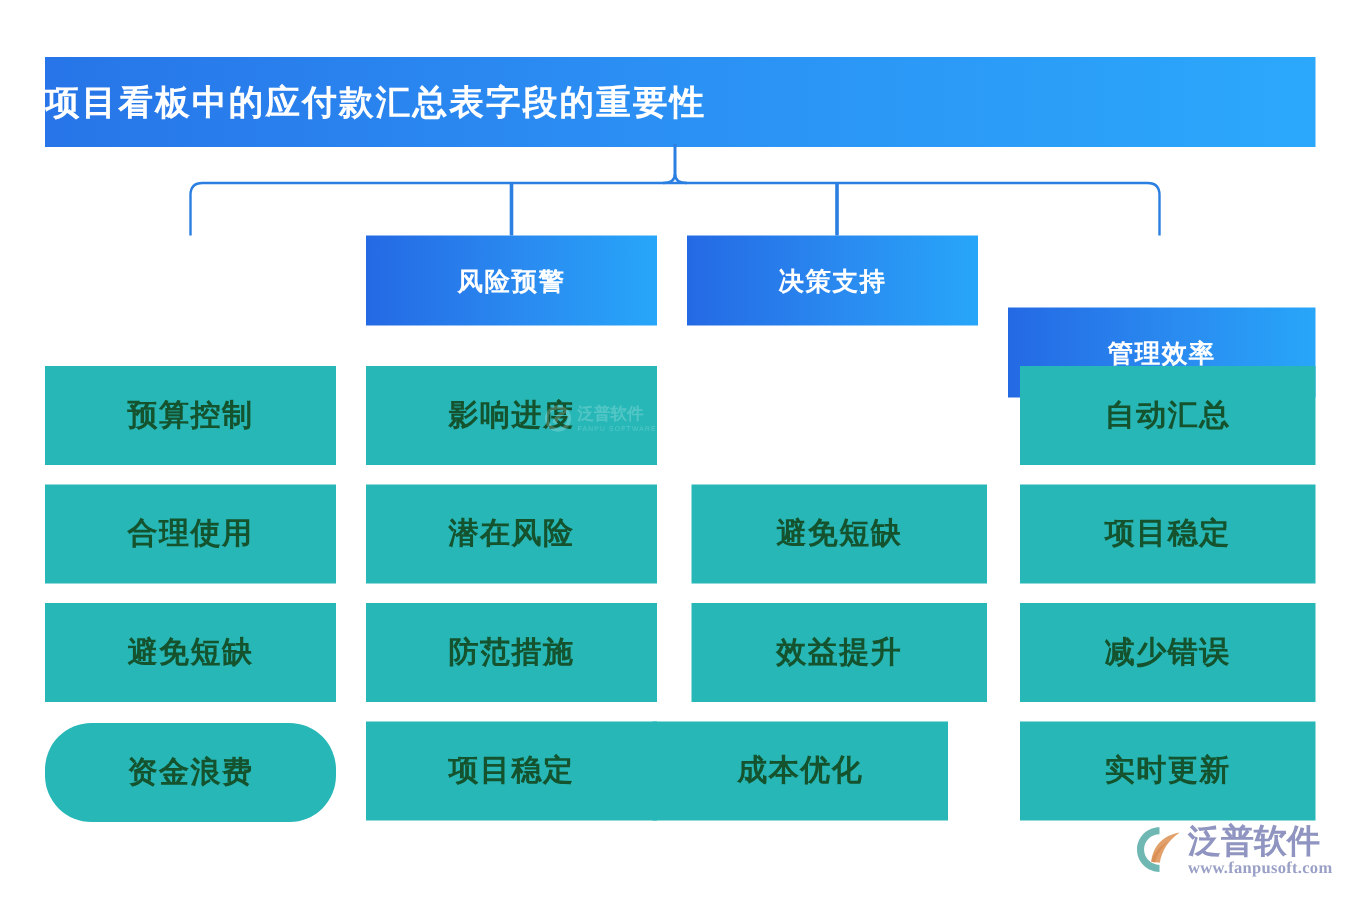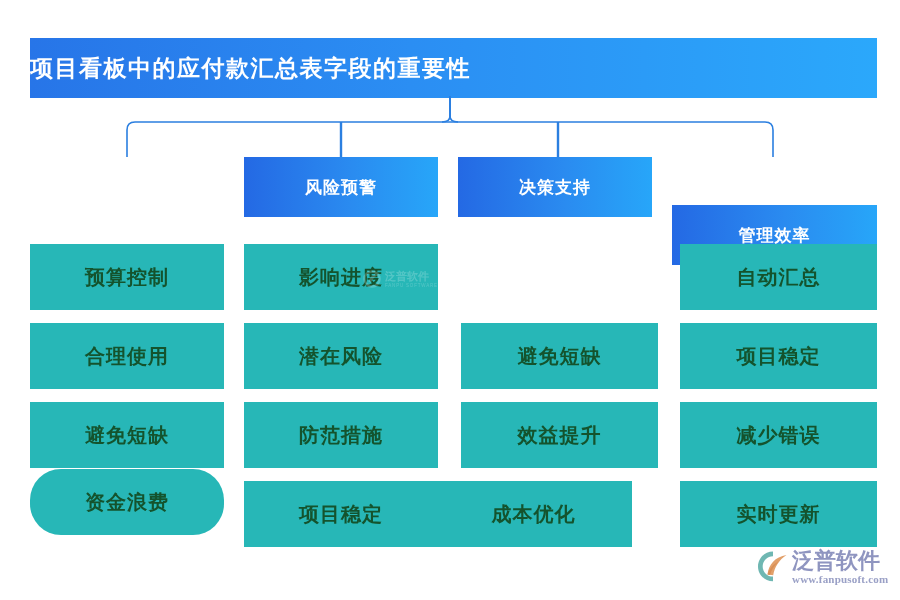--- a/index.html
+++ b/index.html
@@ -212,21 +212,21 @@
 
     <div class="item-box" style="left:30px;width:194px;top:0px;">
       <span class="item-label">预算控制</span>
     </div>
     <div class="item-box" style="left:30px;width:194px;top:79px;">
       <span class="item-label">合理使用</span>
     </div>
     <div class="item-box" style="left:30px;width:194px;top:158px;">
       <span class="item-label">避免短缺</span>
     </div>
-    <div class="item-box" style="left:30px;width:194px;top:225px;border-radius:31px;">
+    <div class="item-box" style="left:30px;width:194px;top:238px;border-radius:31px;">
       <span class="item-label">资金浪费</span>
     </div>
 
     <div class="item-box" style="left:244px;width:194px;top:0px;">
       <span class="item-label">影响进度</span>
     </div>
     <div class="item-box" style="left:244px;width:194px;top:79px;">
       <span class="item-label">潜在风险</span>
     </div>
     <div class="item-box" style="left:244px;width:194px;top:158px;">

